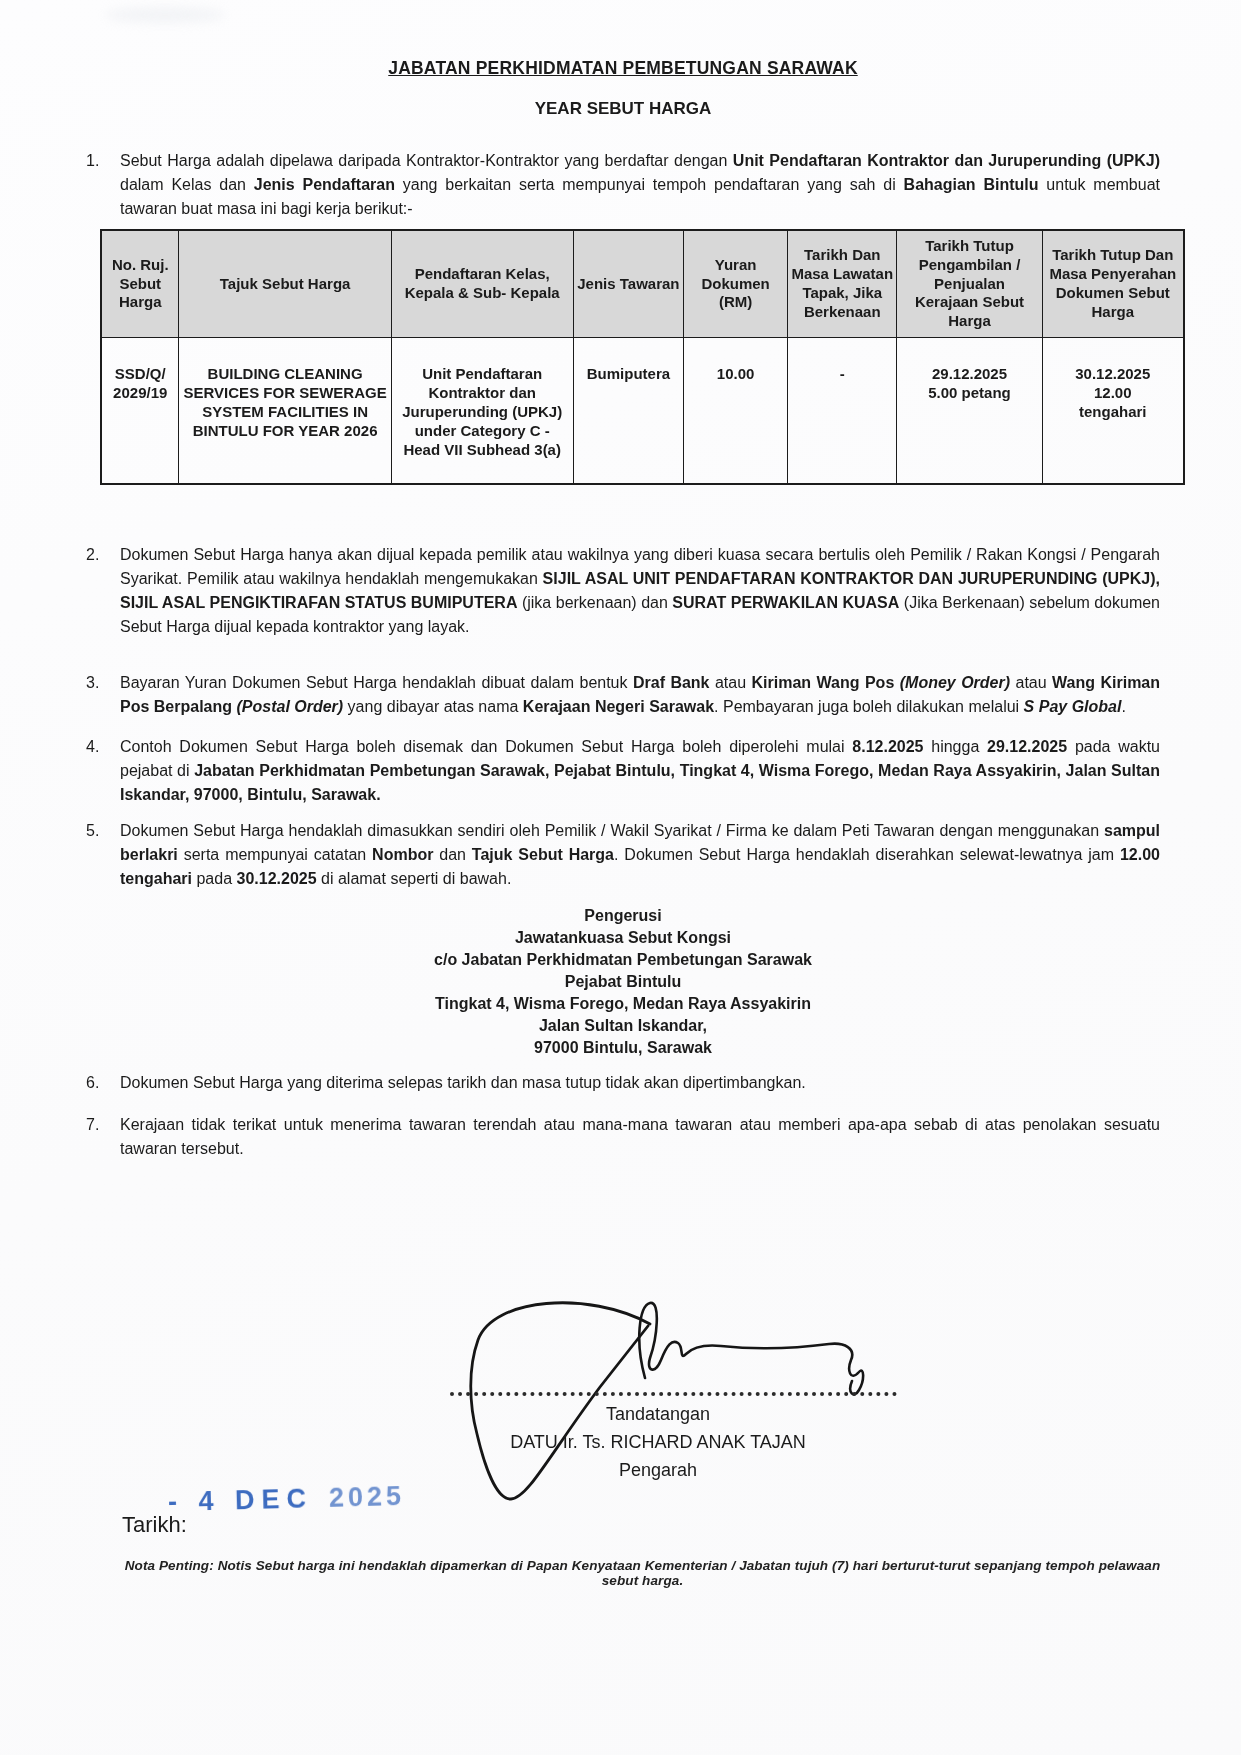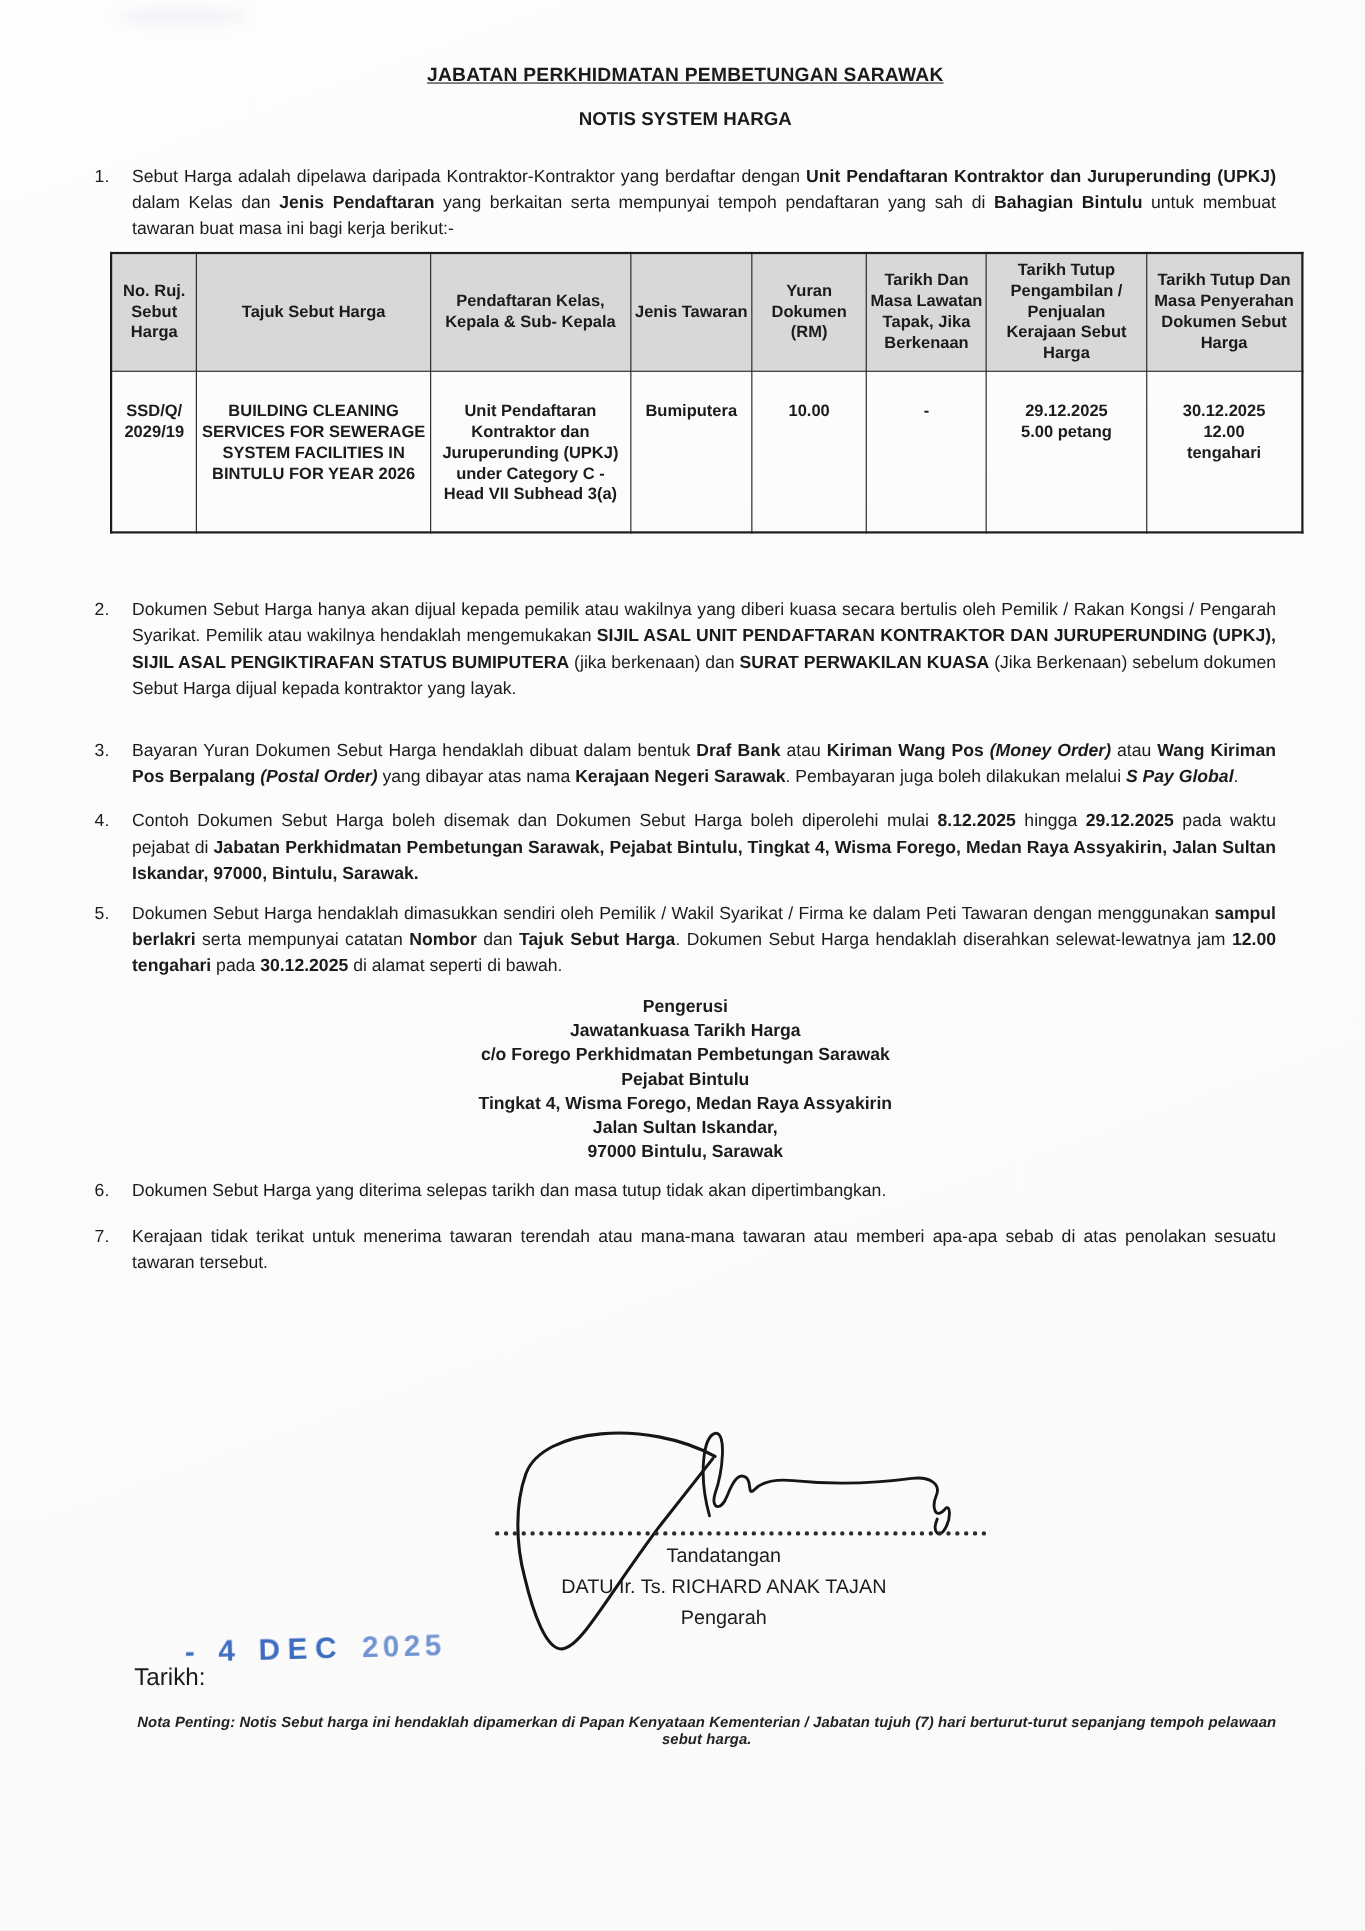--- a/index.html
+++ b/index.html
@@ -62,21 +62,21 @@
     background:#eceef2; border-radius:50%; filter:blur(6px); opacity:.7;}
 </style>
 </head>
 <body>
 
 <div class="page">
   <div class="smudge"></div>
 
   <div class="content">
     <div class="doc-title">JABATAN PERKHIDMATAN PEMBETUNGAN SARAWAK</div>
-    <div class="doc-subtitle">NOTIS SYSTEM HARGA</div>
+    <div class="doc-subtitle">YEAR SEBUT HARGA</div>
 
     <div class="item mb1">
       <span class="num">1.</span>
       <span class="txt"><span>Sebut Harga adalah dipelawa daripada Kontraktor-Kontraktor yang berdaftar dengan </span><span style="font-weight: bold;">Unit Pendaftaran Kontraktor dan Juruperunding (UPKJ)</span><span> dalam Kelas dan </span><span style="font-weight: bold;">Jenis Pendaftaran</span><span> yang berkaitan serta mempunyai tempoh pendaftaran yang sah di </span><span style="font-weight: bold;">Bahagian Bintulu</span><span> untuk membuat tawaran buat masa ini bagi kerja berikut:-</span></span>
     </div>
 
     <table class="quote mb2">
       <colgroup>
         <col style="width:7.2%">
           <col style="width:19.6%">
@@ -132,22 +132,22 @@
       <span class="txt"><span>Contoh Dokumen Sebut Harga boleh disemak dan Dokumen Sebut Harga boleh diperolehi mulai </span><span style="font-weight: bold;">8.12.2025</span><span> hingga </span><span style="font-weight: bold;">29.12.2025</span><span> pada waktu pejabat di </span><span style="font-weight: bold;">Jabatan Perkhidmatan Pembetungan Sarawak, Pejabat Bintulu, Tingkat 4, Wisma Forego, Medan Raya Assyakirin, Jalan Sultan Iskandar, 97000, Bintulu, Sarawak.</span></span>
     </div>
 
     <div class="item mb6">
       <span class="num">5.</span>
       <span class="txt"><span>Dokumen Sebut Harga hendaklah dimasukkan sendiri oleh Pemilik / Wakil Syarikat / Firma ke dalam Peti Tawaran dengan menggunakan </span><span style="font-weight: bold;">sampul berlakri</span><span> serta mempunyai catatan </span><span style="font-weight: bold;">Nombor</span><span> dan </span><span style="font-weight: bold;">Tajuk Sebut Harga</span><span>. Dokumen Sebut Harga hendaklah diserahkan selewat-lewatnya jam </span><span style="font-weight: bold;">12.00 tengahari</span><span> pada </span><span style="font-weight: bold;">30.12.2025</span><span> di alamat seperti di bawah.</span></span>
     </div>
 
     <div class="address">
         <div>Pengerusi</div>
-        <div>Jawatankuasa Tarikh Harga</div>
-        <div>c/o Forego Perkhidmatan Pembetungan Sarawak</div>
+        <div>Jawatankuasa Sebut Kongsi</div>
+        <div>c/o Jabatan Perkhidmatan Pembetungan Sarawak</div>
         <div>Pejabat Bintulu</div>
         <div>Tingkat 4, Wisma Forego, Medan Raya Assyakirin</div>
         <div>Jalan Sultan Iskandar,</div>
         <div>97000 Bintulu, Sarawak</div>
       </div>
 
     <div class="item mb8">
       <span class="num">6.</span>
       <span class="txt"><span>Dokumen Sebut Harga yang diterima selepas tarikh dan masa tutup tidak akan dipertimbangkan.</span></span>
     </div>

